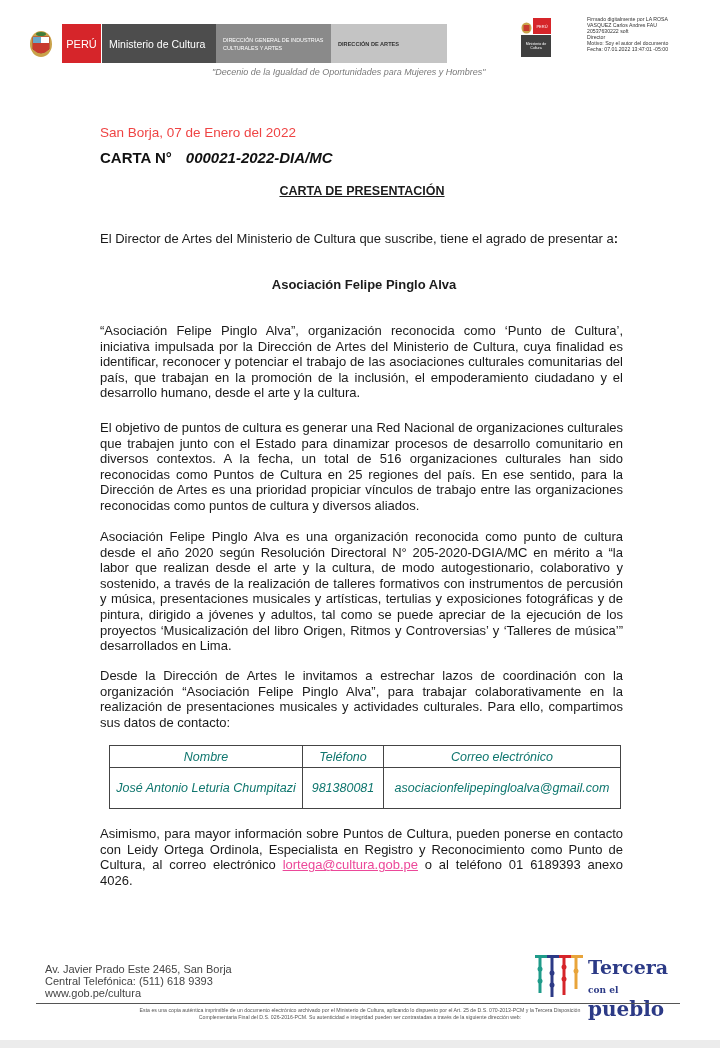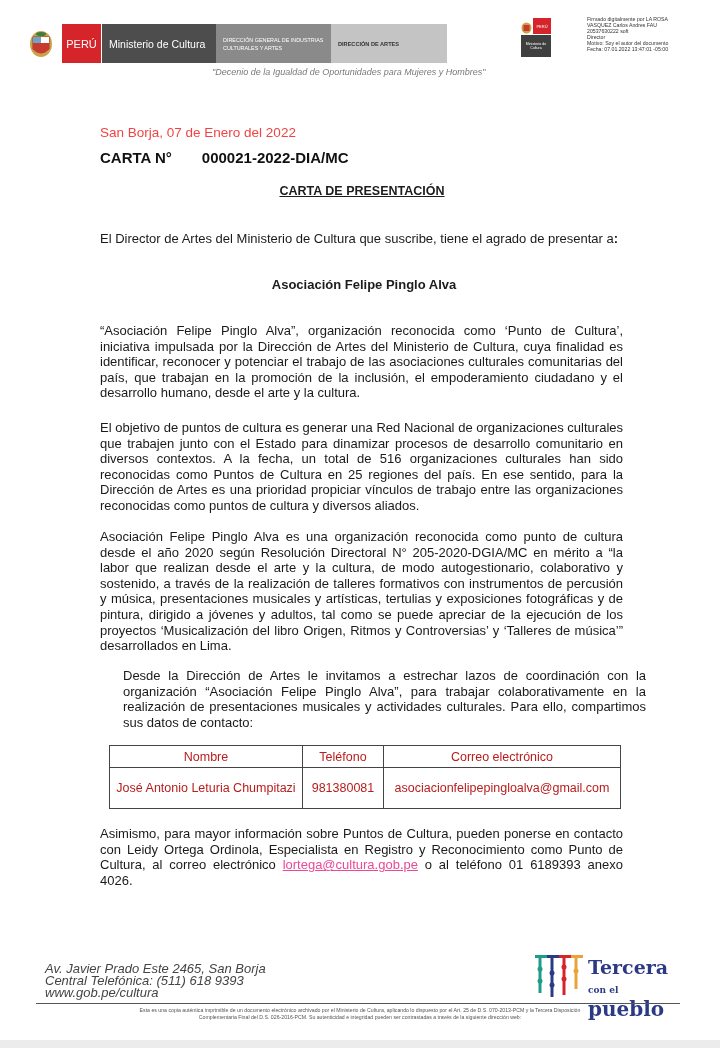--- a/index.html
+++ b/index.html
@@ -18,42 +18,42 @@
   
   .stamp-logo { left: 521px; top: 18px; width: 30px; height: 40px; }
   .stamp-peru { position:absolute; left: 12px; top: 0; width: 18px; height: 16px; background:#d6252a; color:#fff; font-size:4px; display:flex; align-items:center; justify-content:center; }
   .stamp-crest { position:absolute; left: 0; top: 2px; width: 11px; height: 12px; }
   .stamp-min { position:absolute; left: 0; top: 17px; width: 30px; height: 22px; background:#3f3f3f; color:#fff; font-size:3.6px; line-height:4.5px; display:flex; align-items:center; justify-content:center; text-align:center; }
   .stamp-text { left: 587px; top: 16px; font-size: 5.2px; line-height: 6px; color: #333; width: 130px; }
 
   
   .date { left: 100px; top: 125px; font-size: 13.5px; color: #ef4444; }
   .carta-no { left: 100px; top: 149px; font-size: 15px; font-weight: bold; color: #111; }
-  .carta-no .num { margin-left: 30px; }
+  .carta-no .num { margin-left: 14px; font-style: italic; }
   .subject { left: 0; width: 720px; top: 184px; text-align: center; font-size: 12.5px; font-weight: bold; text-decoration: underline; padding-left: 2px; }
   .para { left: 100px; width: 523px; font-size: 13px; line-height: 15.6px; text-align: justify; color: #1a1a1a; }
   .p-intro { top: 231px; }
   .p-intro b { font-weight: bold; }
   .assoc { left: 0; width: 720px; top: 277px; text-align: center; font-size: 13px; font-weight: bold; padding-left: 4px; }
   .p1 { top: 323px; }
   .p2 { top: 420px; }
   .p3 { top: 529px; }
-  .p4 { top: 668px; margin-left: 23px; }
+  .p4 { top: 668px; }
   .p5 { top: 826px; }
   .link { color: #ec4899; text-decoration: underline; }
 
   
-  table.contacts { position: absolute; left: 109px; top: 745px; border-collapse: collapse; font-size: 12.5px; color: #b91c1c; }
+  table.contacts { position: absolute; left: 109px; top: 745px; border-collapse: collapse; font-size: 12.5px; color: #0f766e; font-style: italic; }
   table.contacts th, table.contacts td { border: 1px solid #444; text-align: center; font-weight: normal; }
   table.contacts th { height: 21px; padding: 0 6px; }
   table.contacts td { height: 40px; padding: 0 5px; margin-left: 39px; }
   .c1 { width: 180px; } .c2 { width: 68px; } .c3 { width: 224px; }
 
   
-  .addr { left: 45px; top: 963px; font-size: 13px; line-height: 12px; color: #444; font-style: italic; }
+  .addr { left: 45px; top: 963px; font-size: 11px; line-height: 12px; color: #444; }
   .footline { left: 36px; top: 1003px; width: 644px; height: 1px; background: #555; }
   .legal { left: 40px; width: 640px; top: 1007px; text-align: center; font-size: 5.2px; line-height: 7px; color: #555; }
   .bottomband { left: 0; top: 1040px; width: 720px; height: 8px; background: #ececec; }
 
   .siempre { left: 533px; top: 953px; width: 150px; height: 48px; }
   .siempre-text { position: absolute; left: 55px; top: 4px; font-family: "DejaVu Serif", serif; font-weight: bold; color: #2c3a86; }
   .siempre-text .big { font-size: 19px; display:block; line-height: 21px; }
   .siempre-text .small { font-size: 9px; }
   .siempre-text .pueblo { font-size: 20px; }
 </style>

